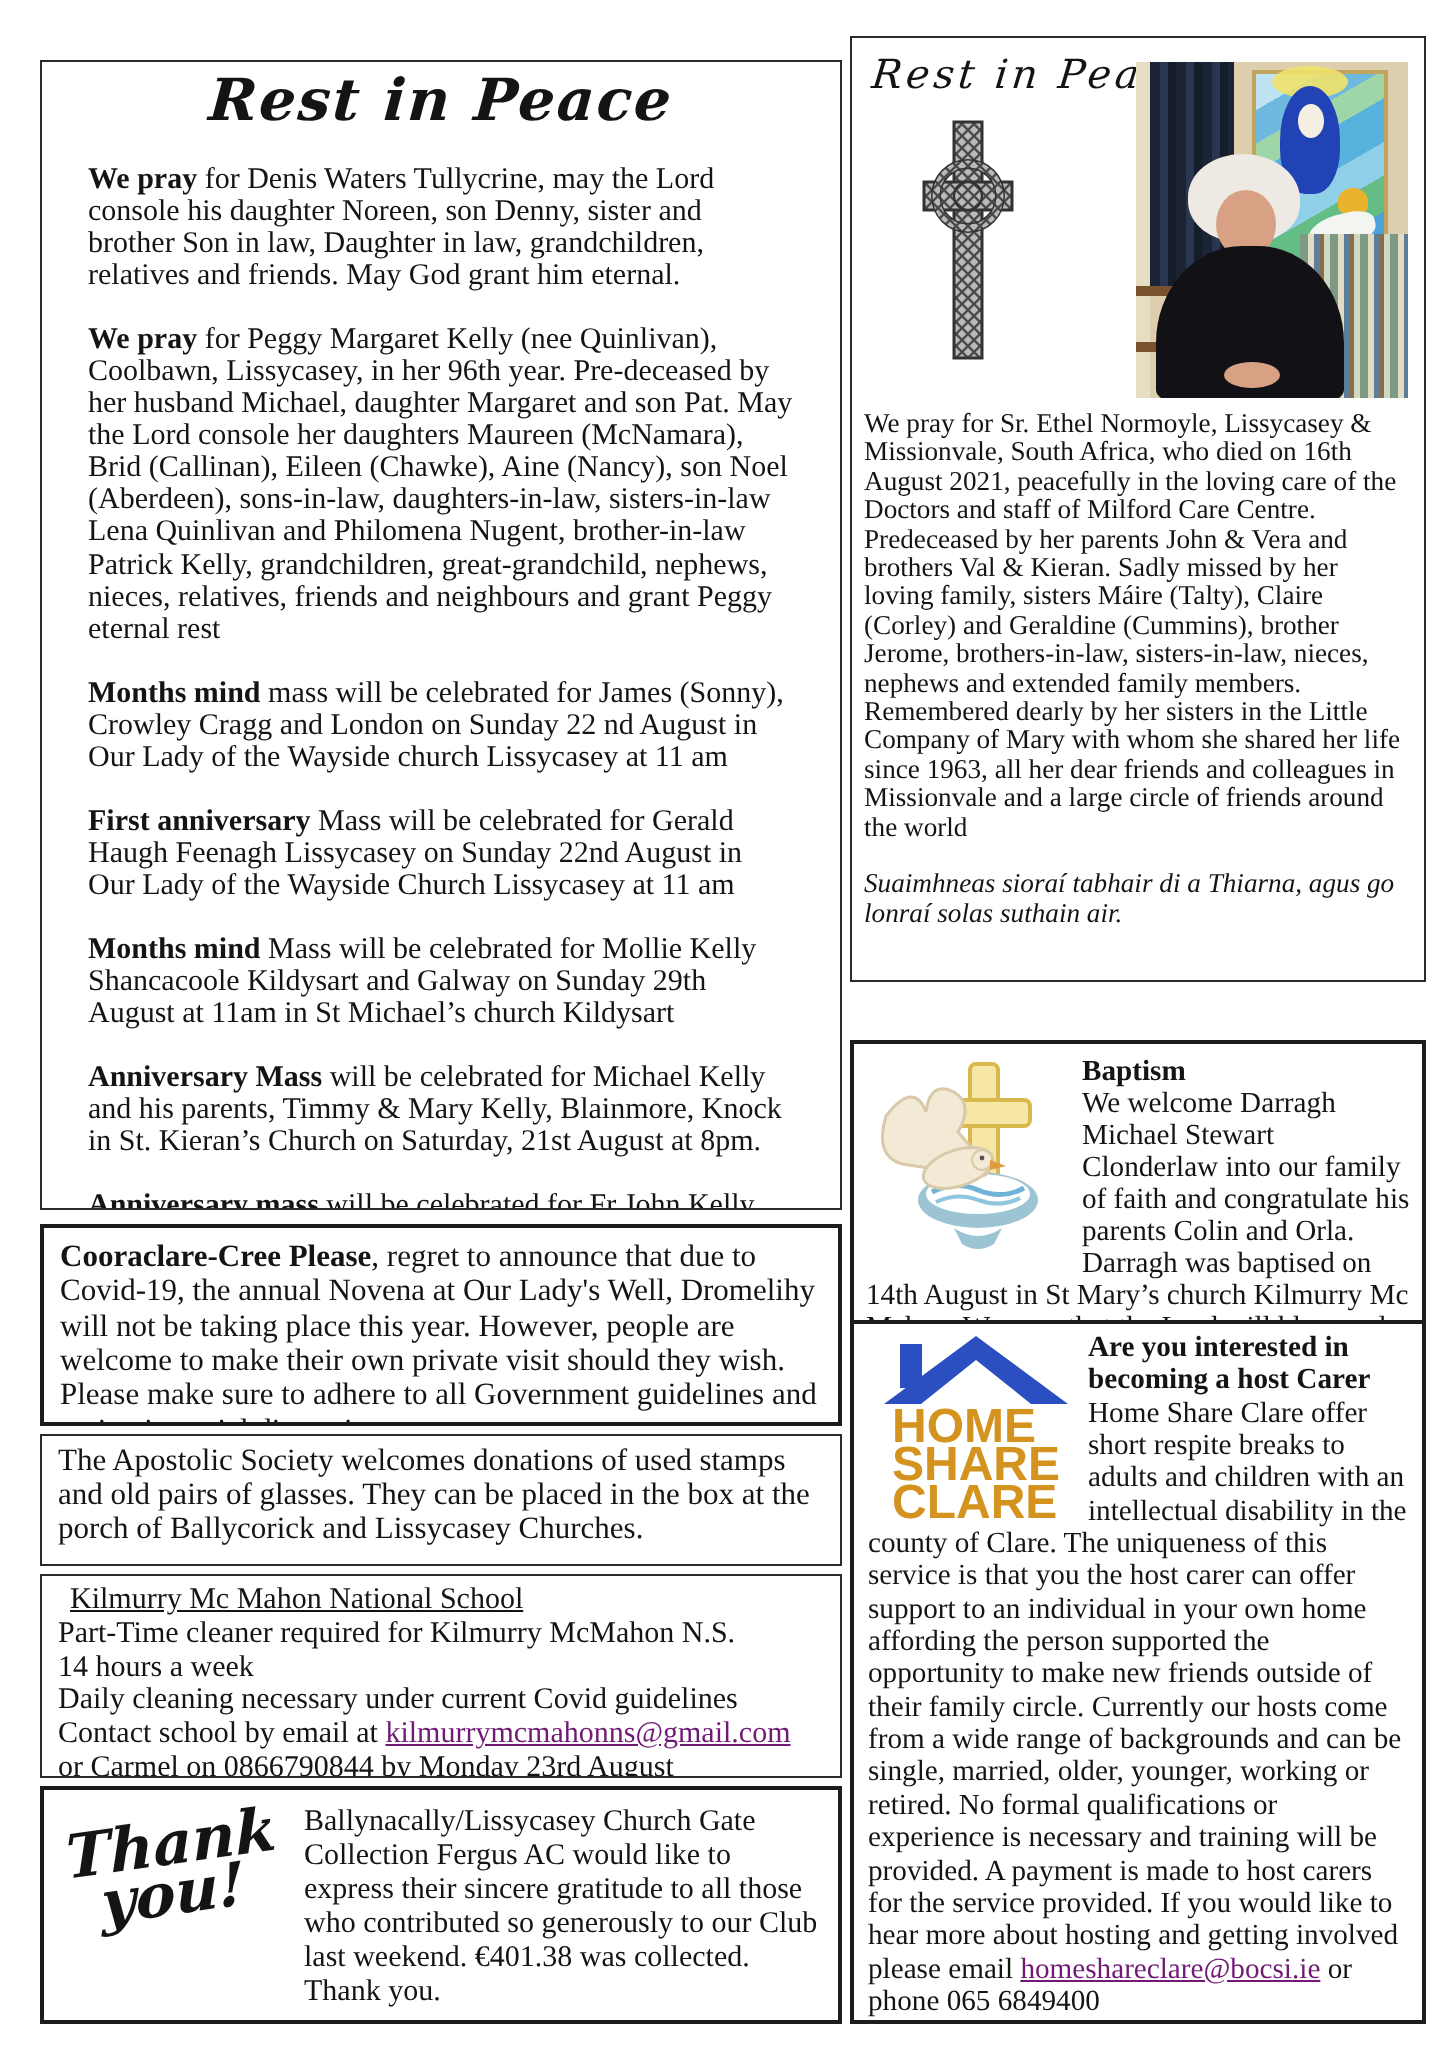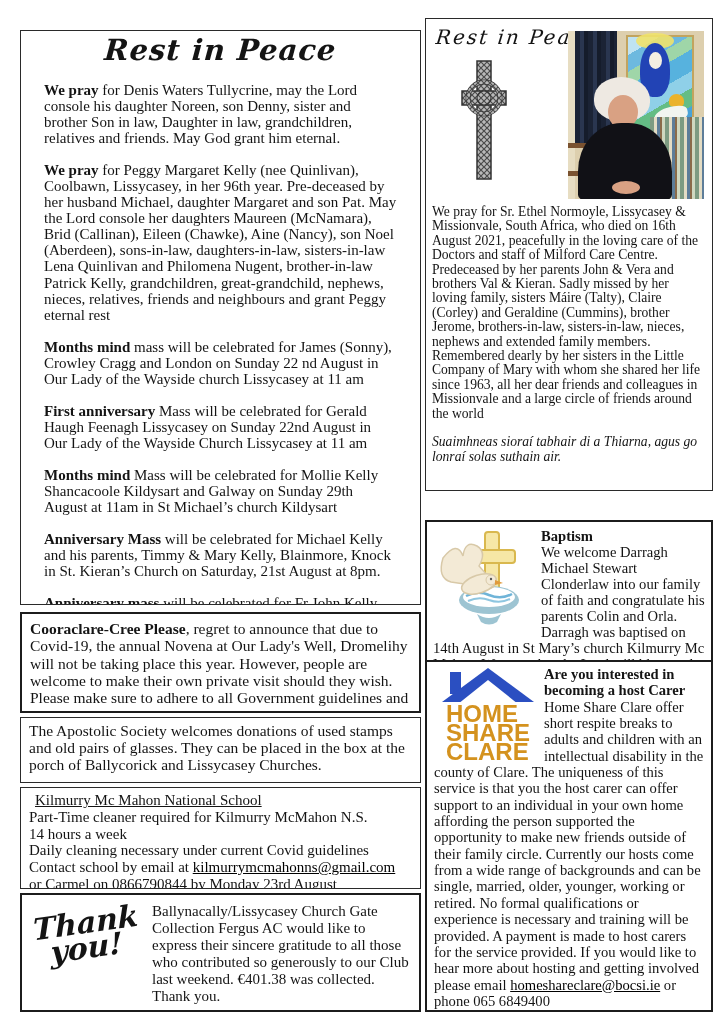--- a/index.html
+++ b/index.html
@@ -19,21 +19,21 @@
   .cooraclare{left:20px;top:612px;width:401px;height:101px;padding:6px 8px;font-size:15.5px;line-height:1.12;}
   .apostolic{left:20px;top:717px;width:401px;height:66px;padding:4px 8px;font-size:15.5px;line-height:1.1;}
   .school{left:20px;top:787px;width:401px;height:102px;padding:4px 8px;font-size:15px;line-height:1.12;}
   .school div{white-space:nowrap;}
   .thankyou{left:20px;top:893px;width:401px;height:119px;padding:6px 8px;display:flex;gap:10px;font-size:15px;line-height:1.14;}
   .ty-logo{flex:0 0 112px;display:flex;align-items:flex-start;justify-content:center;padding-top:10px;}
   .ty-script{font-family:"DejaVu Serif","Liberation Serif",serif;font-style:italic;font-weight:bold;
              font-size:30px;line-height:.82;transform:rotate(-8deg) skewX(-6deg);text-align:center;}
   .ty-text{flex:1;padding-top:2px;}
 
-  a.maillink{color:#000000;text-decoration:underline;}
+  a.maillink{color:#701a75;text-decoration:underline;}
 
   
   .rip-right{left:425px;top:18px;width:288px;height:473px;padding:4px 6px;font-size:13.6px;line-height:1.06;}
   .rip-right-header{position:relative;height:178px;}
   .rip-title-sm{font-family:"DejaVu Serif","Liberation Serif",serif;font-style:italic;font-size:20px;
                 letter-spacing:2px;transform:skewX(-6deg);margin:4px 0 0 4px;}
   .celtic-wrap{position:absolute;left:28px;top:32px;}
   .rip-right p{margin:0;}
   .irish{font-style:italic;margin-top:14px !important;}
 

